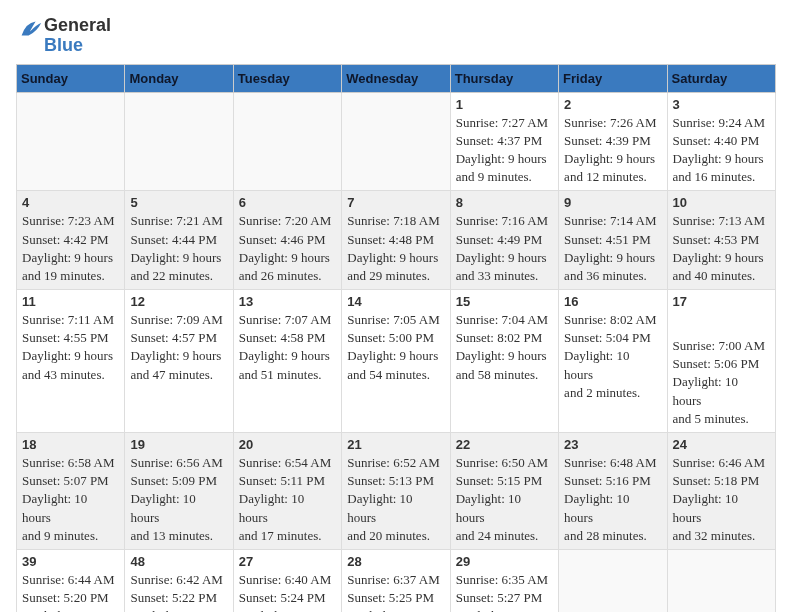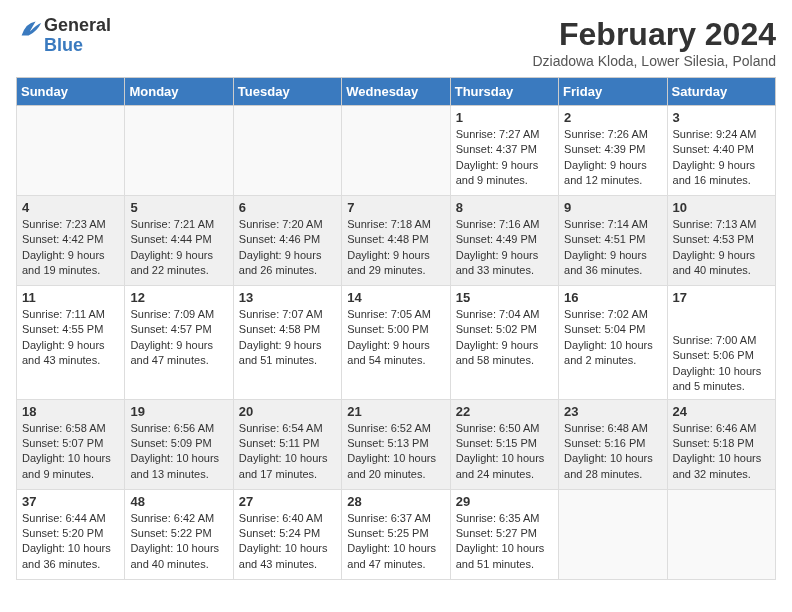--- a/index.html
+++ b/index.html
@@ -44,21 +44,21 @@
       font-size: 14px;
       color: #555;
     }
     .calendar {
       width: 100%;
       border-collapse: collapse;
       font-size: 11px;
     }
     .calendar thead th {
       background-color: #3a7abf;
-      color: #ffffff;
+      color: #0f172a;
       padding: 6px 4px;
       text-align: left;
       font-size: 13px;
       font-weight: bold;
       border: 1px solid #ccc;
     }
     .calendar tbody td {
       border: 1px solid #ddd;
       vertical-align: top;
       padding: 4px 5px;
@@ -66,22 +66,23 @@
       height: 90px;
     }
     .day-number {
       font-size: 13px;
       font-weight: bold;
       color: #333;
       margin-bottom: 2px;
     }
     .day-info {
       color: #333;
-      font-size: 11px;
+      font-size: 13px;
       line-height: 1.4;
+      font-family: Liberation Serif, serif;
     }
     .empty-cell {
       background: #f9f9f9;
     }
     .alt-row td {
       background-color: #f0f0f0;
     }
   </style>
 </head>
 <body>
@@ -89,24 +90,20 @@
 <div class="header-area">
   <div class="logo">
     <svg class="logo-bird" viewBox="0 0 40 40">
       <path d="M8 28 Q14 10 28 8 Q22 18 20 22 Q30 12 36 10 Q30 22 18 28 Z" fill="#3a7abf"></path>
     </svg>
     <div class="logo-text">
       <div class="logo-general">General</div>
       <div class="logo-blue">Blue</div>
     </div>
   </div>
-  <div class="title-area">
-    <div class="month-year">February 2024</div>
-    <div class="location">Dziadowa Kloda, Lower Silesia, Poland</div>
-  </div>
 </div>
 
 <table class="calendar">
   <thead>
     <tr>
     <th>Sunday</th>
         <th>Monday</th>
         <th>Tuesday</th>
         <th>Wednesday</th>
         <th>Thursday</th>
@@ -218,27 +215,27 @@
         <td>
           <div class="day-number">14</div>
           <div class="day-info" style="white-space: pre-line;">Sunrise: 7:05 AM
 Sunset: 5:00 PM
 Daylight: 9 hours
 and 54 minutes.</div>
         </td>
         <td>
           <div class="day-number">15</div>
           <div class="day-info" style="white-space: pre-line;">Sunrise: 7:04 AM
-Sunset: 5:02 PM
+Sunset: 8:02 PM
 Daylight: 9 hours
 and 58 minutes.</div>
         </td>
         <td>
           <div class="day-number">16</div>
-          <div class="day-info" style="white-space: pre-line;">Sunrise: 7:02 AM
+          <div class="day-info" style="white-space: pre-line;">Sunrise: 8:02 AM
 Sunset: 5:04 PM
 Daylight: 10 hours
 and 2 minutes.</div>
         </td>
         <td>
           <div class="day-number">17</div>
           <div class="day-info" style="white-space: pre-line; margin-top: 28px;">Sunrise: 7:00 AM
 Sunset: 5:06 PM
 Daylight: 10 hours
 and 5 minutes.</div>
@@ -290,21 +287,21 @@
         <td>
           <div class="day-number">24</div>
           <div class="day-info" style="white-space: pre-line;">Sunrise: 6:46 AM
 Sunset: 5:18 PM
 Daylight: 10 hours
 and 32 minutes.</div>
         </td>
       </tr>
       <tr>
         <td>
-          <div class="day-number">37</div>
+          <div class="day-number">39</div>
           <div class="day-info" style="white-space: pre-line;">Sunrise: 6:44 AM
 Sunset: 5:20 PM
 Daylight: 10 hours
 and 36 minutes.</div>
         </td>
         <td>
           <div class="day-number">48</div>
           <div class="day-info" style="white-space: pre-line;">Sunrise: 6:42 AM
 Sunset: 5:22 PM
 Daylight: 10 hours

